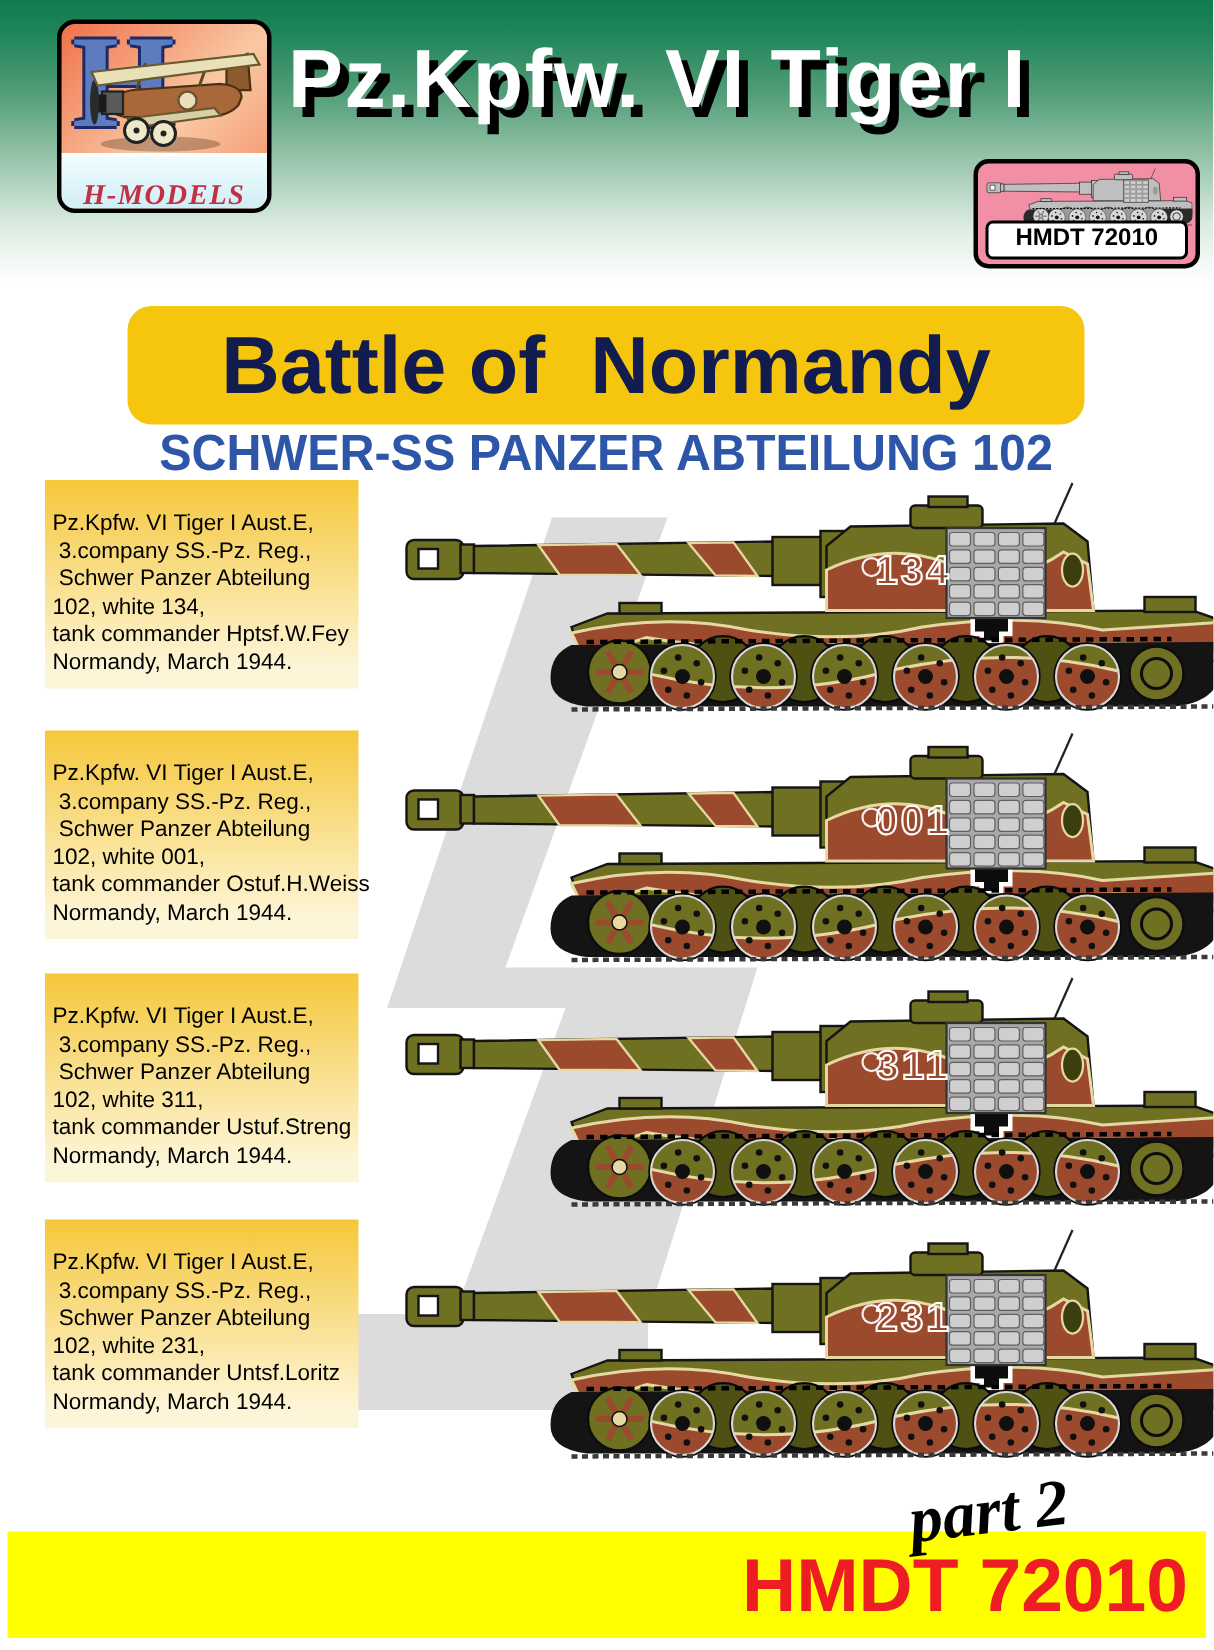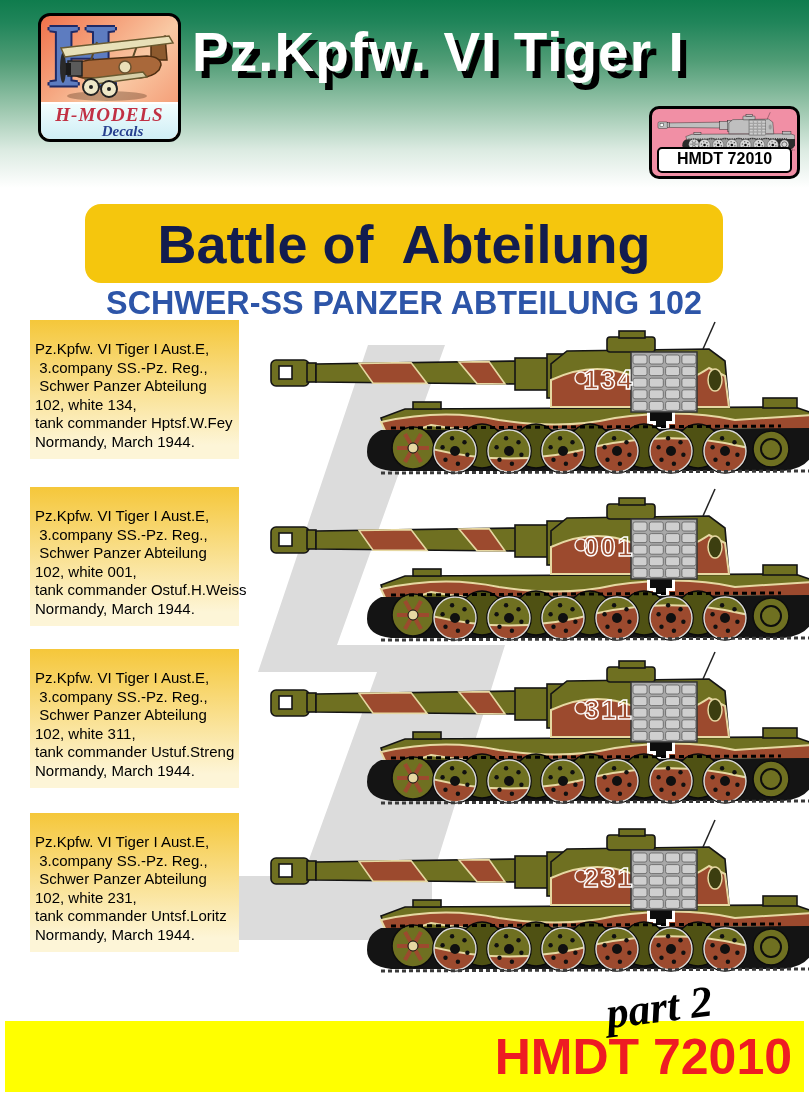--- a/index.html
+++ b/index.html
@@ -17,21 +17,21 @@
   .logo{position:absolute;left:38px;top:13px;width:137px;height:123px;border:3px solid #000;
     border-radius:12px;overflow:hidden;
     background:linear-gradient(135deg,var(--logo_orange) 0%,var(--logo_peach) 55%,var(--logo_orange) 120%);}
   .logo-h{position:absolute;left:7px;top:-6px;font-family:"Liberation Serif",serif;
     font-size:88px;font-weight:bold;line-height:1.05;color:var(--logo_blue);
     text-shadow:-2px 0 #1e2a66,2px 0 #1e2a66,0 -2px #1e2a66,0 2px #1e2a66;}
   .logo-plane{position:absolute;left:14px;top:8px;width:120px;height:80px;}
   .logo-strip{position:absolute;left:0;right:0;bottom:0;height:35px;
     background:linear-gradient(180deg,#f2fdfe 0%,#cfeef5 100%);border-top:2px solid #ffffff;}
   .brand1{color:var(--brand_red);font-family:"Liberation Serif",serif;font-style:italic;
-    font-weight:bold;font-size:19px;line-height:19px;text-align:center;letter-spacing:1px;margin-top:1px;}
+    font-weight:bold;font-size:19px;line-height:19px;text-align:center;letter-spacing:1px;margin-top:17px;}
   .brand2{color:var(--brand_blue);font-family:"Liberation Serif",serif;font-style:italic;
     font-weight:bold;font-size:15px;line-height:14px;text-align:center;padding-left:26px;}
   
   .badge{position:absolute;left:649px;top:106px;width:151px;height:73px;background:var(--badge_pink);
     border:3px solid #000;border-radius:10px;box-sizing:border-box;}
   .badge-art{position:absolute;left:4px;top:2px;width:139px;height:41px;}
   .badge-label{position:absolute;left:5px;right:5px;bottom:3px;height:22px;background:#ffffff;
     border:2px solid #000;border-radius:5px;text-align:center;font-weight:bold;font-size:16px;
     line-height:20px;color:#000;}
 
@@ -218,21 +218,21 @@
           <rect x="402.6" y="83.4" width="14" height="9" rx="2" fill="#cfcfcf" stroke="#606060" stroke-width="0.8"></rect>
           <rect x="418.9" y="83.4" width="14" height="9" rx="2" fill="#cfcfcf" stroke="#606060" stroke-width="0.8"></rect>
           <ellipse cx="452" cy="62" rx="7" ry="11" fill="#9a9a9a" stroke="#bfbfbf" stroke-width="1.5"></ellipse>
           <line x1="128" y1="110" x2="518" y2="108" stroke="#000" stroke-width="3" stroke-dasharray="5 4"></line>
           <line x1="118" y1="155" x2="548" y2="153" stroke="#3a3a3a" stroke-width="3" stroke-dasharray="4 3"></line>
         </svg></div>
     <div class="badge-label">HMDT 72010</div>
   </div>
 
   <div class="banner">
-    <span class="banner-title">Battle of  Abteilung</span>
+    <span class="banner-title">Battle of  Normandy</span>
   </div>
   <div class="subtitle">SCHWER-SS PANZER ABTEILUNG 102</div>
 
   <svg class="watermark" width="809" height="1100" viewBox="0 0 809 1100">
     <path d="M368,345 L445,345 L337,645 L505,645 L432,878 L432,940 L222,940 L222,876 L303,876 L377,672 L258,672 Z" fill="var(--watermark_gray)"></path>
   </svg>
 
   <div class="info-box" style="top:320px">Pz.Kpfw. VI Tiger I Aust.E,
  3.company SS.-Pz. Reg.,
  Schwer Panzer Abteilung

